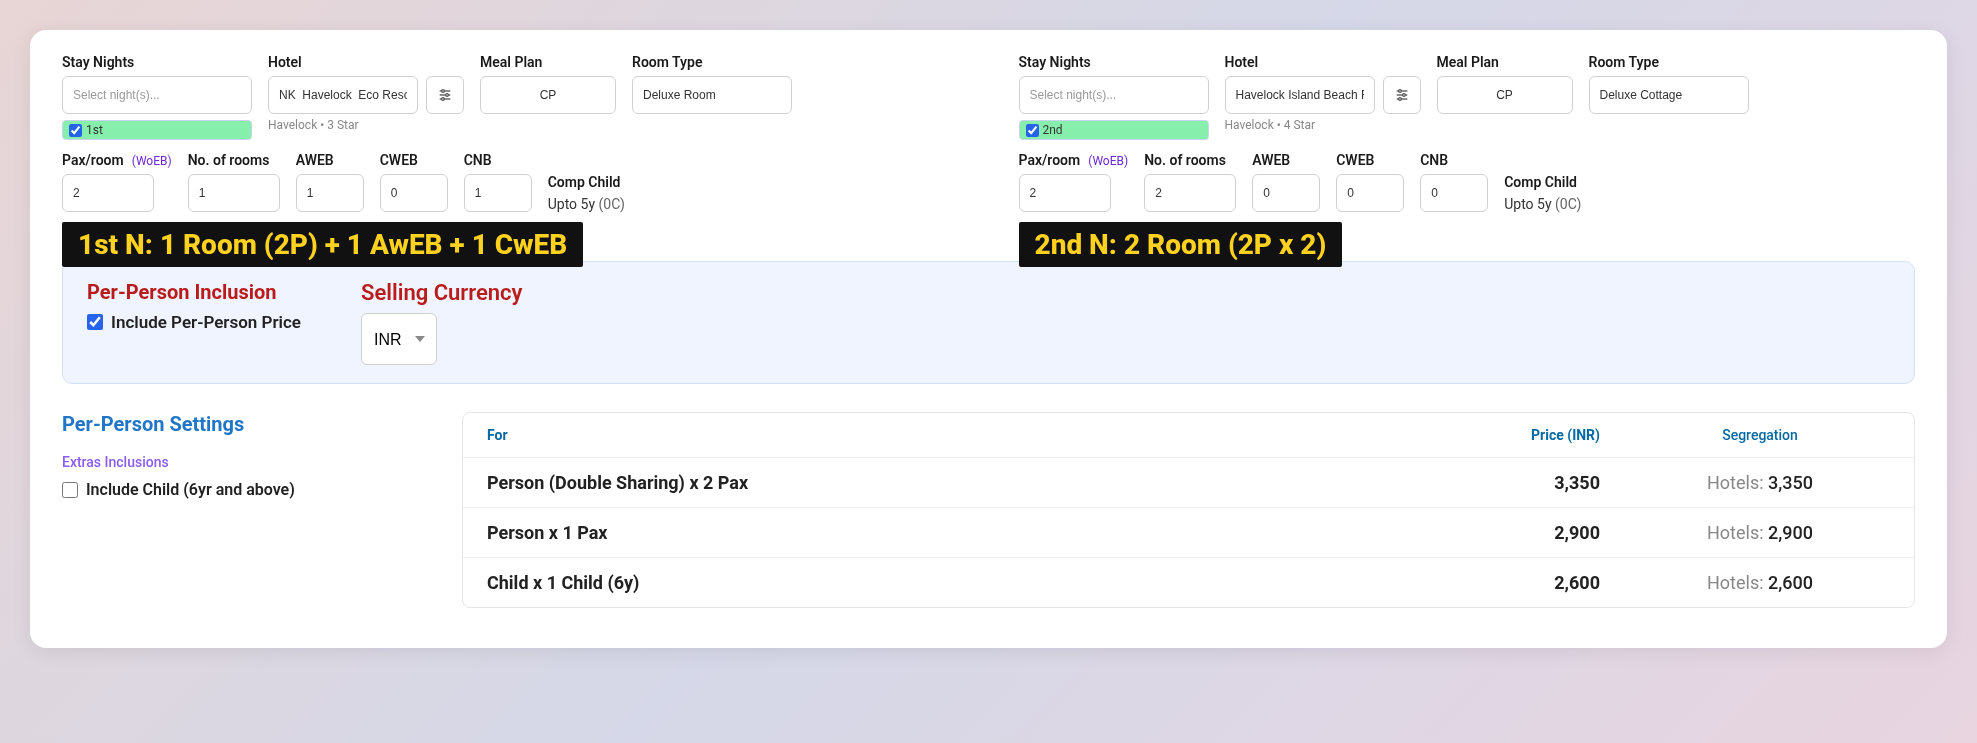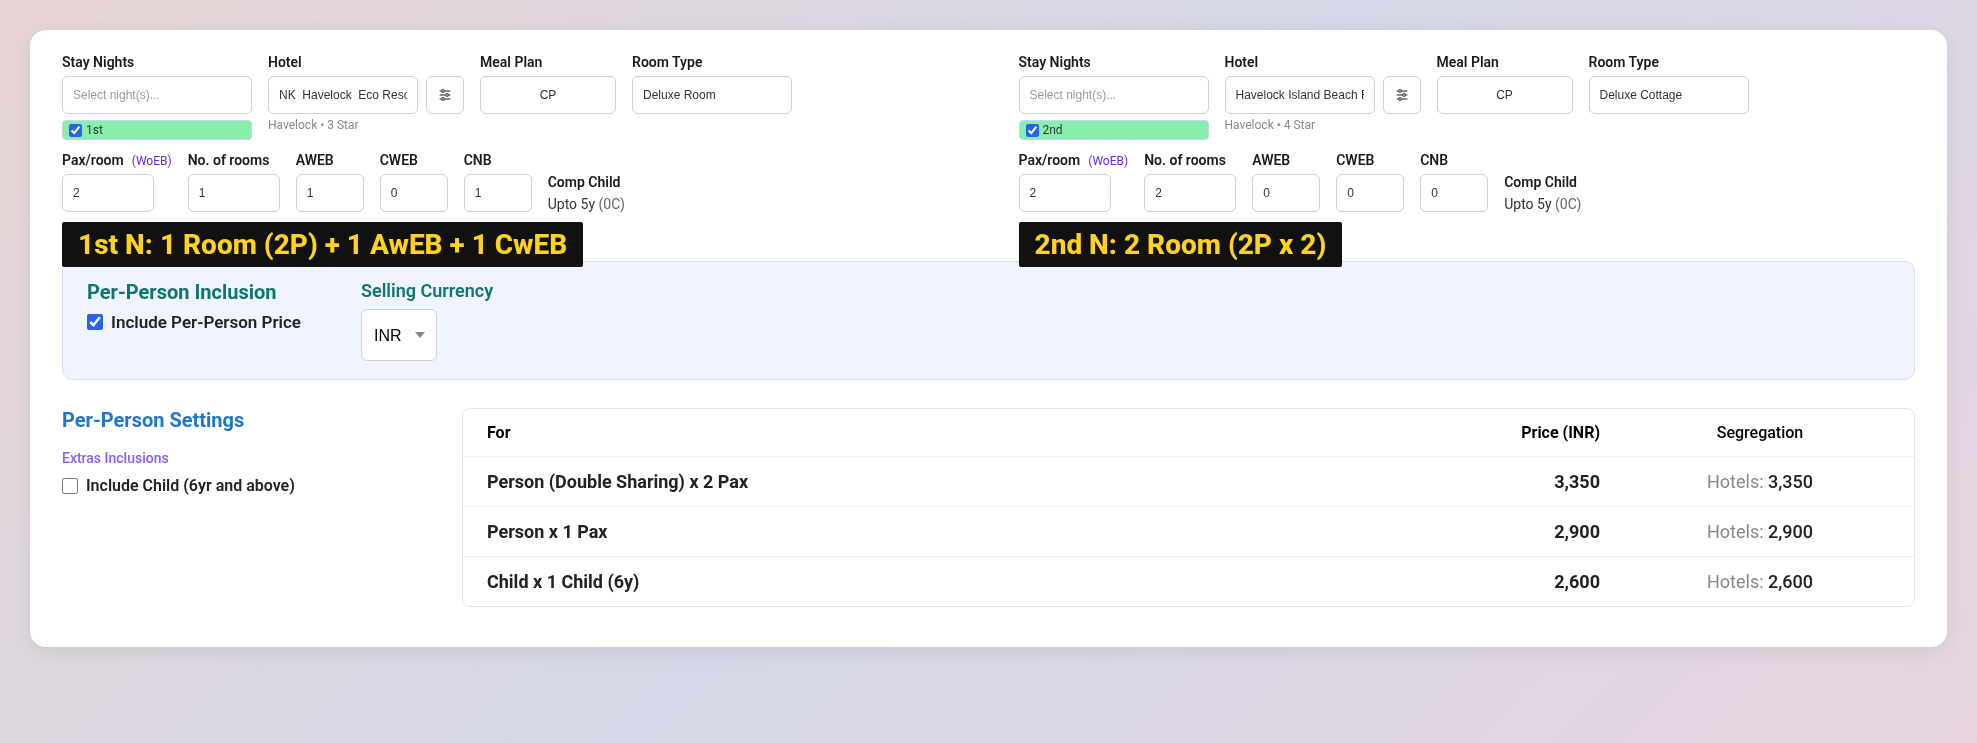--- a/index.html
+++ b/index.html
@@ -63,21 +63,21 @@
   .comp-child .sub { color:#666; }
   .overlay-row { display:flex; gap:60px; margin-bottom:0; position:relative; }
   .overlay-badge {
     background:#111; color:#ffd21f; font-weight:800; font-size:28px;
     padding:6px 16px; border-radius:2px; display:inline-block;
   }
   .inclusion-box {
     background:#f0f4ff; border:1px solid #d6e0f5; border-radius:10px;
     padding:18px 24px; margin-top:-6px; display:flex; gap:60px; align-items:flex-start;
   }
-  .inclusion-title { font-size:20px; font-weight:700; color:#0f766e; margin-bottom:8px; }
+  .inclusion-title { font-size:20px; font-weight:700; color:#b91c1c; margin-bottom:8px; }
   .chk-row { display:flex; align-items:center; gap:8px; font-size:17px; font-weight:600; color:#222; }
   .chk-row input { width:16px; height:16px; accent-color:#2563eb; }
   .currency-select {
     border:1px solid #d0d0d0; border-radius:6px; padding:8px 34px 8px 12px;
     background:#fff; font-size:16px; height:52px; appearance:none; position:relative;
   }
   .select-wrap { position:relative; display:inline-block; }
   .select-wrap::after {
     content:""; position:absolute; right:12px; top:50%; transform:translateY(-50%);
     border-left:5px solid transparent; border-right:5px solid transparent; border-top:6px solid #888;
@@ -85,21 +85,21 @@
   .bottom-row { display:flex; gap:40px; margin-top:28px; }
   .left-col { width:360px; }
   .pp-settings { color:#2176c7; font-size:20px; font-weight:700; margin-bottom:18px; }
   .extras-title { font-size:14px; font-weight:500; color:#8b5cf6; margin-bottom:10px; }
   .table-wrap { flex:1; border:1px solid #e5e5e5; border-radius:8px; overflow:hidden; }
   .table-head, .table-row {
     display:grid; grid-template-columns: 1fr 220px 260px; align-items:center;
     padding:14px 24px; border-bottom:1px solid #eee;
   }
   .table-row:last-child { border-bottom:none; }
-  .table-head { font-size:16px; font-weight:700; color:#000000; }
+  .table-head { font-size:14px; font-weight:700; color:#0369a1; }
   .table-row { font-size:18px; font-weight:700; color:#222; position:relative; }
   .col-price { text-align:right; padding-right:30px; }
   .col-seg { text-align:center; font-weight:500;}
   .seg-label { color:#888; font-weight:400; }
   .table-outer { position:relative; flex:1; }
 </style>
 </head>
 <body>
 
 <div class="card">
@@ -241,21 +241,21 @@
 
   <div class="inclusion-box">
     <div>
       <div class="inclusion-title">Per-Person Inclusion</div>
       <label class="chk-row">
         <input type="checkbox" checked="" style="">
         <span>Include Per-Person Price</span>
       </label>
     </div>
     <div>
-      <div class="inclusion-title" style="font-size:18px;font-weight:600">Selling Currency</div>
+      <div class="inclusion-title" style="font-size:22px;font-weight:600">Selling Currency</div>
       <div class="select-wrap">
         <select class="currency-select">
           <option>INR</option>
         </select>
       </div>
     </div>
   </div>
 
   <div class="bottom-row">
     <div class="left-col">

